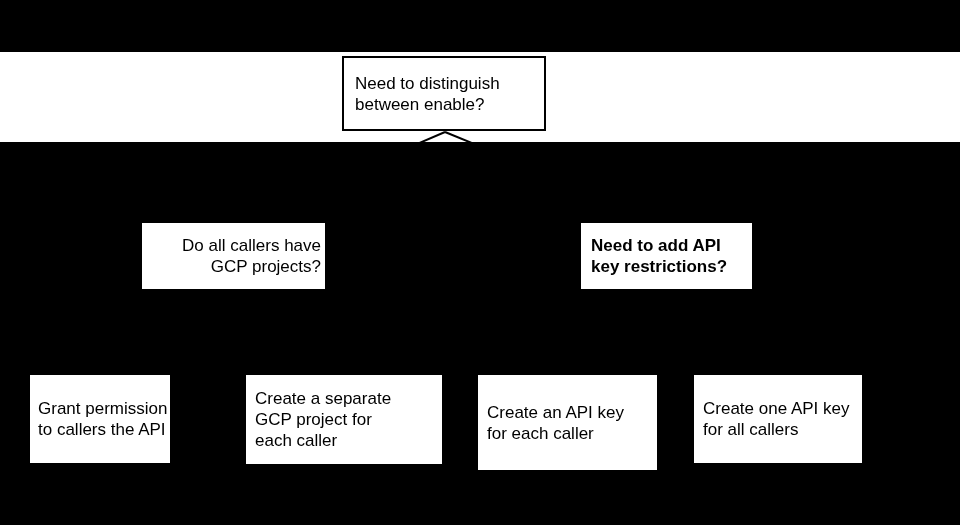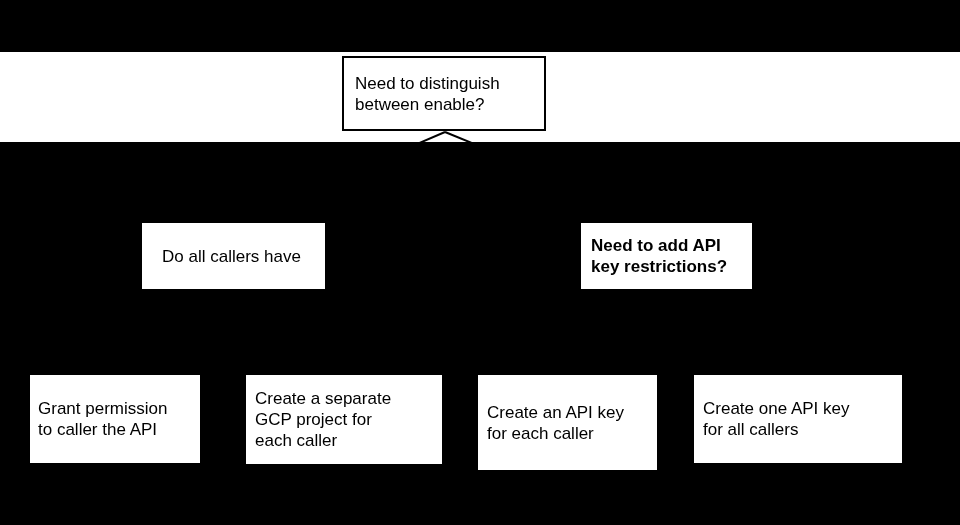--- a/index.html
+++ b/index.html
@@ -46,56 +46,57 @@
   }
   .node.root {
     left: 342px;
     top: 56px;
     width: 204px;
     height: 75px;
     border: 2px solid var(--stroke, #000000);
     padding-left: 11px;
     padding-right: 4px;
   }
-  .node.q1 { left: 142px; top: 223px; width: 183px; height: 66px; padding-left: 20px;  padding-right: 4px; }
+  .node.q1 { left: 142px; top: 223px; width: 183px; height: 66px; padding-left: 20px;  padding-right: 4px; align-items: flex-end; }
   .node.q2 { left: 581px; top: 223px; width: 171px; height: 66px; padding-left: 10px; padding-right: 4px; font-weight: bold; }
-  .node.a1 { left: 30px;  top: 375px; width: 170px; height: 88px; padding-left: 8px;  padding-right: 4px; }
+  .node.a1 { left: 30px;  top: 375px; width: 140px; height: 88px; padding-left: 8px;  padding-right: 4px; }
   .node.a2 { left: 246px; top: 375px; width: 196px; height: 89px; padding-left: 9px;  padding-right: 4px; }
   .node.a3 { left: 478px; top: 375px; width: 179px; height: 95px; padding-left: 9px;  padding-right: 4px; }
-  .node.a4 { left: 694px; top: 375px; width: 208px; height: 88px; padding-left: 9px;  padding-right: 4px; }
+  .node.a4 { left: 694px; top: 375px; width: 168px; height: 88px; padding-left: 9px;  padding-right: 4px; }
 </style>
 </head>
 <body>
 
 <div class="stage">
 
   <div class="band">
     <svg width="960" height="90" viewBox="0 0 960 90">
       <line x1="445" y1="80" x2="233" y2="171" stroke="#000000" stroke-width="2"></line>
       <line x1="445" y1="80" x2="667" y2="171" stroke="#000000" stroke-width="2"></line>
     </svg>
   </div>
 
   <div class="node root">
     <div class="nline">Need to distinguish</div>
     <div class="nline">between enable?</div>
   </div>
 
   <div class="node q1">
     <div class="nline">Do all callers have</div>
+    <div class="nline">GCP projects?</div>
   </div>
 
   <div class="node q2">
     <div class="nline">Need to add API</div>
     <div class="nline">key restrictions?</div>
   </div>
 
   <div class="node a1">
     <div class="nline">Grant permission</div>
-    <div class="nline">to caller the API</div>
+    <div class="nline">to callers the API</div>
   </div>
 
   <div class="node a2">
     <div class="nline">Create a separate</div>
     <div class="nline">GCP project for</div>
     <div class="nline">each caller</div>
   </div>
 
   <div class="node a3">
     <div class="nline">Create an API key</div>

